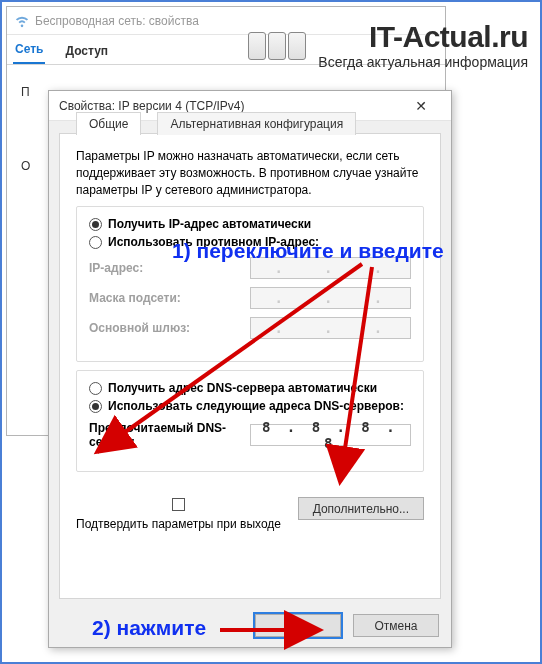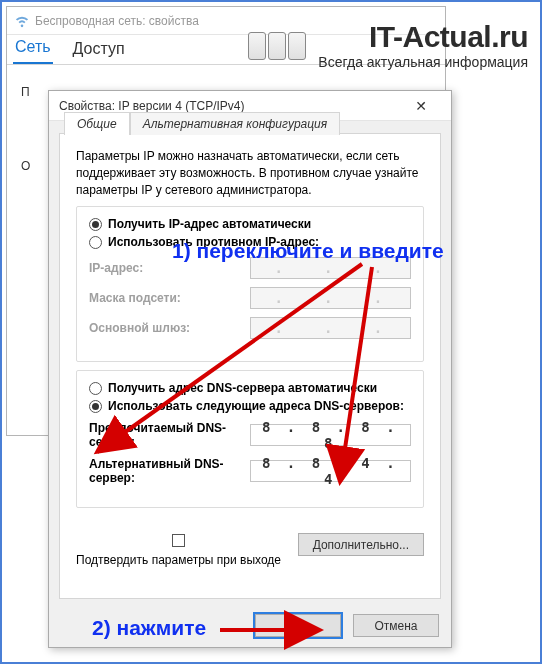--- a/index.html
+++ b/index.html
@@ -77,21 +77,22 @@
     height: 30px;
     padding: 0 6px;
     display: flex;
     align-items: flex-end;
     gap: 18px;
     border-bottom: 1px solid #d5d5d5;
   }
   .tabs-bg .tab {
     padding: 6px 2px;
     color: #333;
-    font-size: 16px;
+    font-size: 12px;
+    font-weight: bold;
   }
   .tabs-bg .tab.active {
     color: #1976d2;
     border-bottom: 2px solid #1976d2;
   }
   .bg-content {
     padding: 10px 14px;
     color: #333;
   }
   .bg-row {
@@ -139,24 +140,23 @@
     left: 10px;
     right: 10px;
     top: 42px;
     bottom: 48px;
     background: #fff;
     border: 1px solid #d5d5d5;
   }
   .dlg-tabs {
     position: absolute;
     top: -22px;
-    left: 4px;
-    display: flex;
-    gap: 0;
-    font-style: italic;
+    left: 16px;
+    display: flex;
+    gap: 16px;
   }
   .dlg-tabs .tab {
     padding: 4px 12px;
     border: 1px solid #d5d5d5;
     border-bottom: none;
     background: #f5f5f5;
     font-size: 12px;
     color: #333;
     cursor: pointer;
   }
@@ -380,24 +380,20 @@
           <span>Получить адрес DNS-сервера автоматически</span>
         </div>
         <div class="radio-row">
           <span class="radio checked"></span>
           <span>Использовать следующие адреса DNS-серверов:</span>
         </div>
         <div class="field-row">
           <span class="flabel">Предпочитаемый DNS-сервер:</span>
           <div class="ip-input">8 . 8 . 8 . 8</div>
         </div>
-        <div class="field-row">
-          <span class="flabel">Альтернативный DNS-сервер:</span>
-          <div class="ip-input">8 . 8 . 4 . 4</div>
-        </div>
       </div>
 
       <div class="adv-row">
         <div class="chk-row">
           <span class="chk"></span>
           <span>Подтвердить параметры при выходе</span>
         </div>
         <div class="btn">
           <span>Дополнительно...</span>
         </div>

